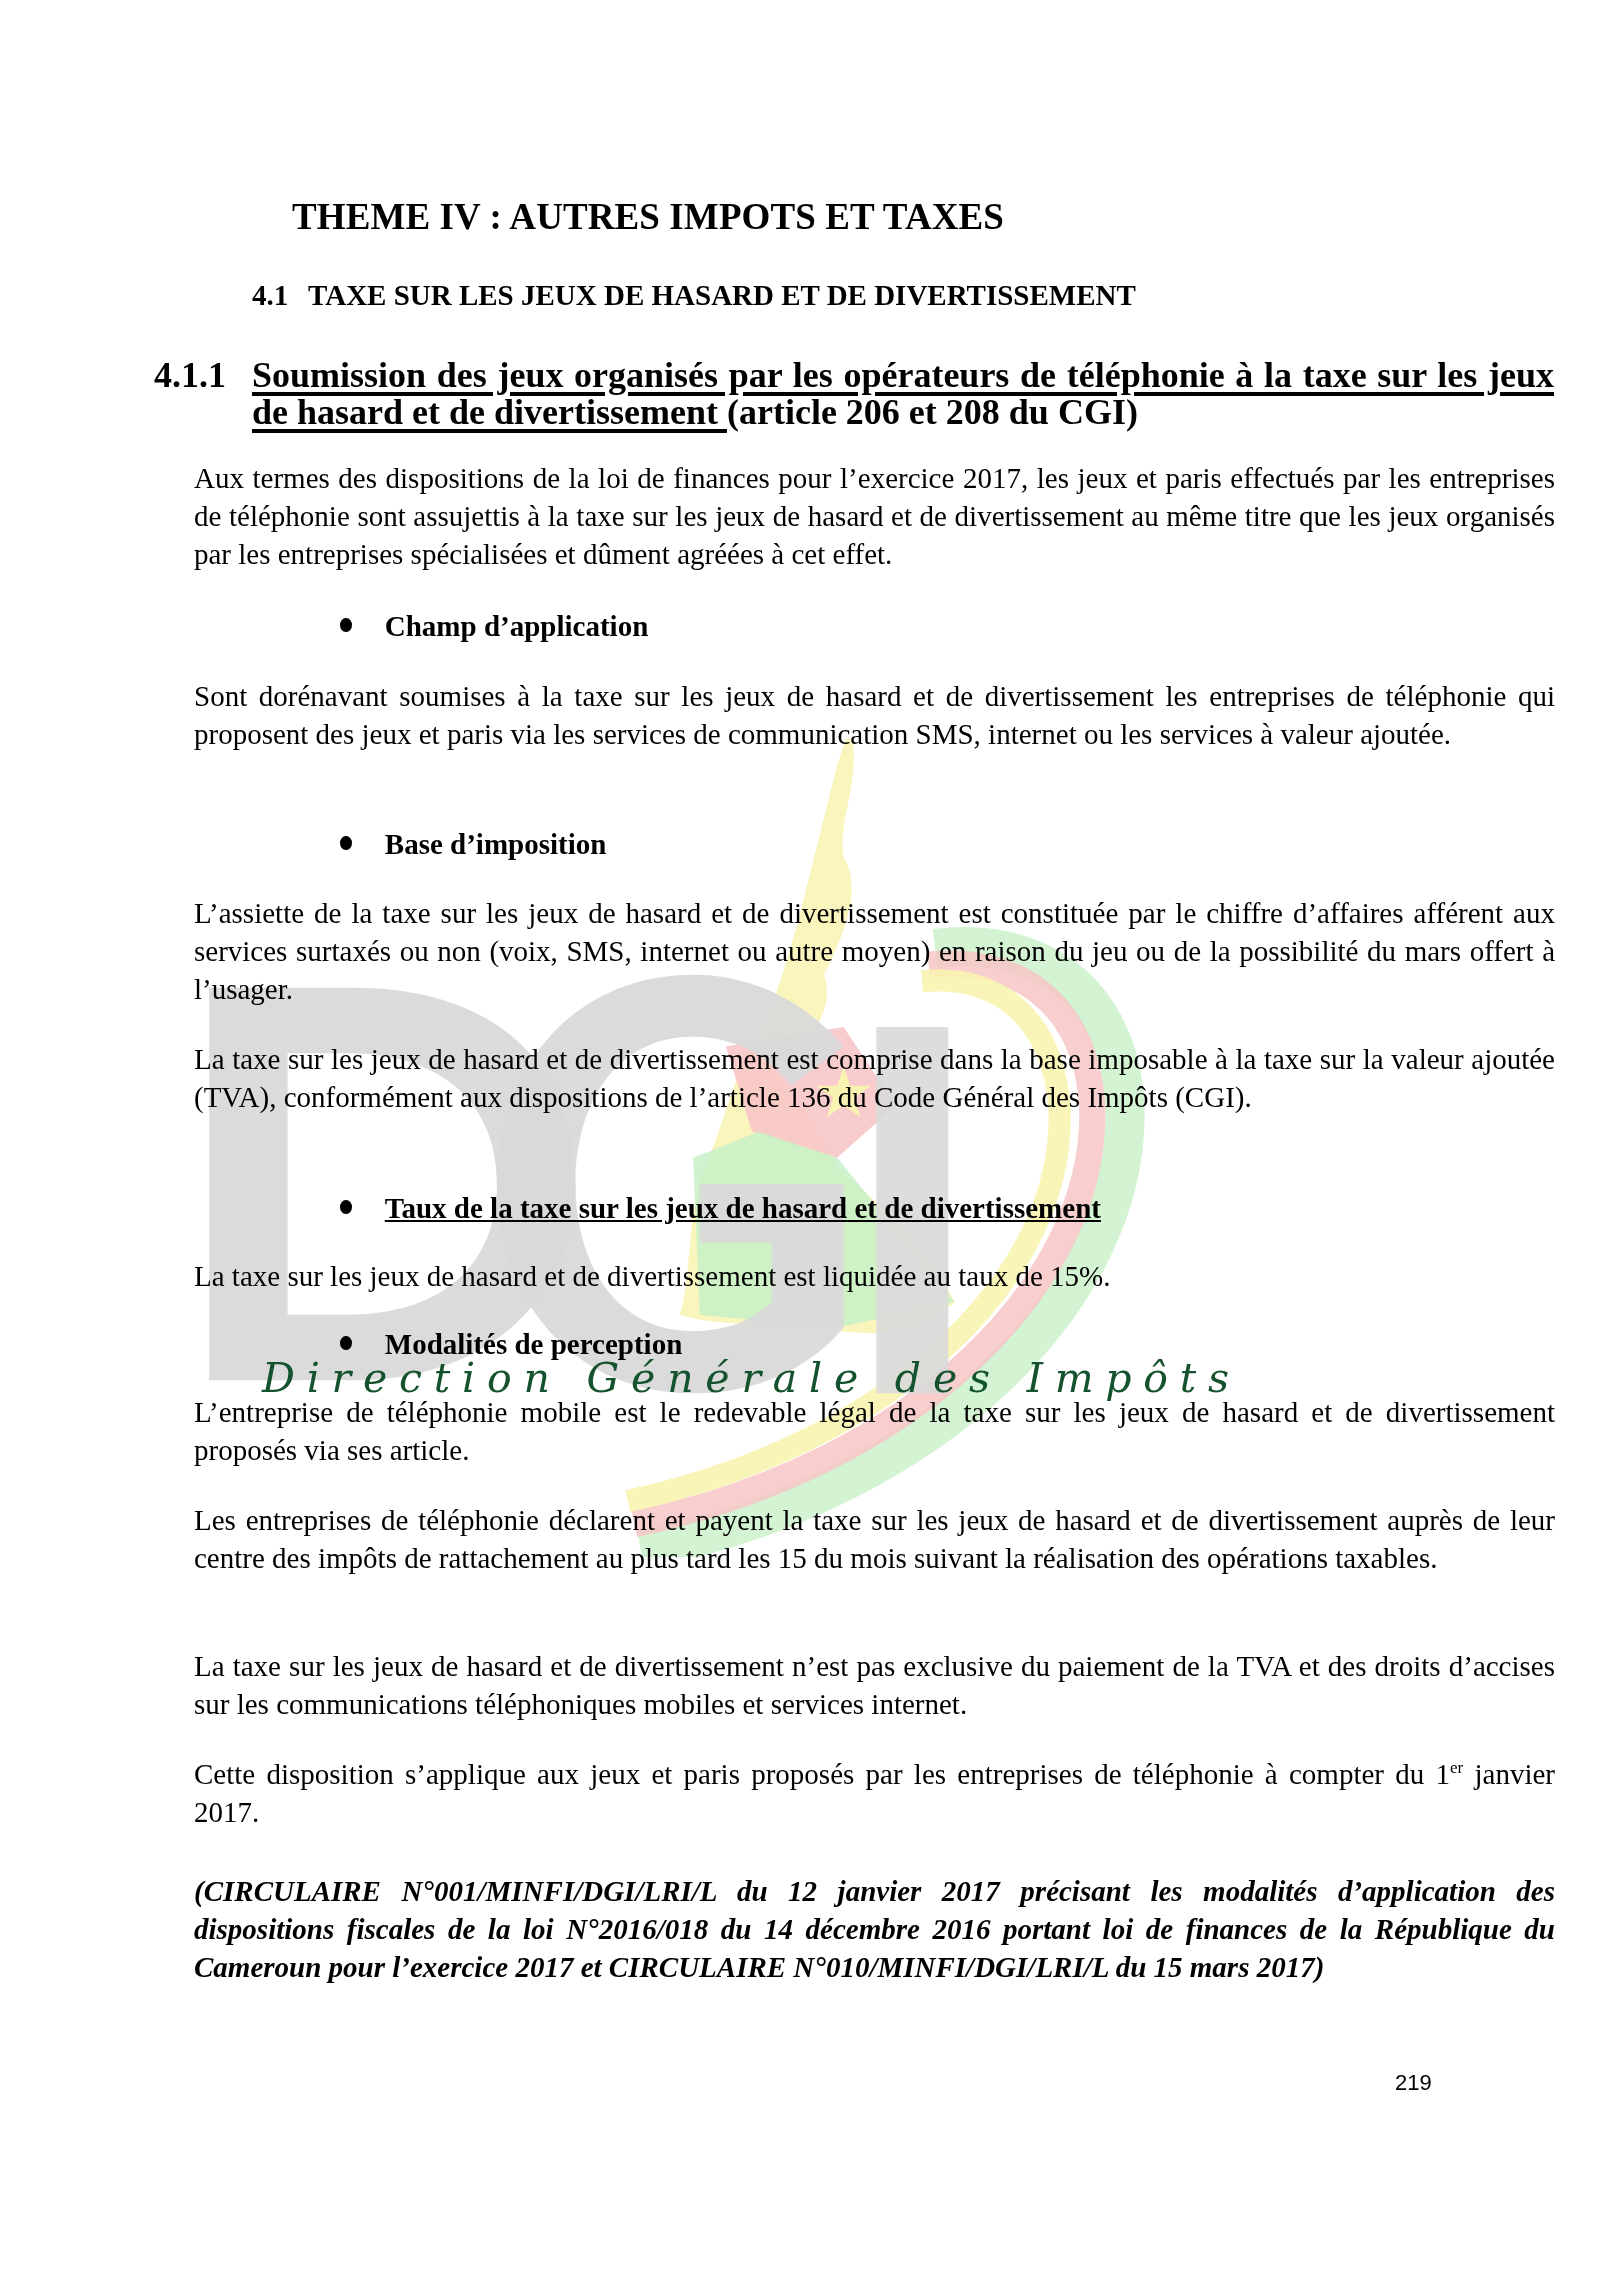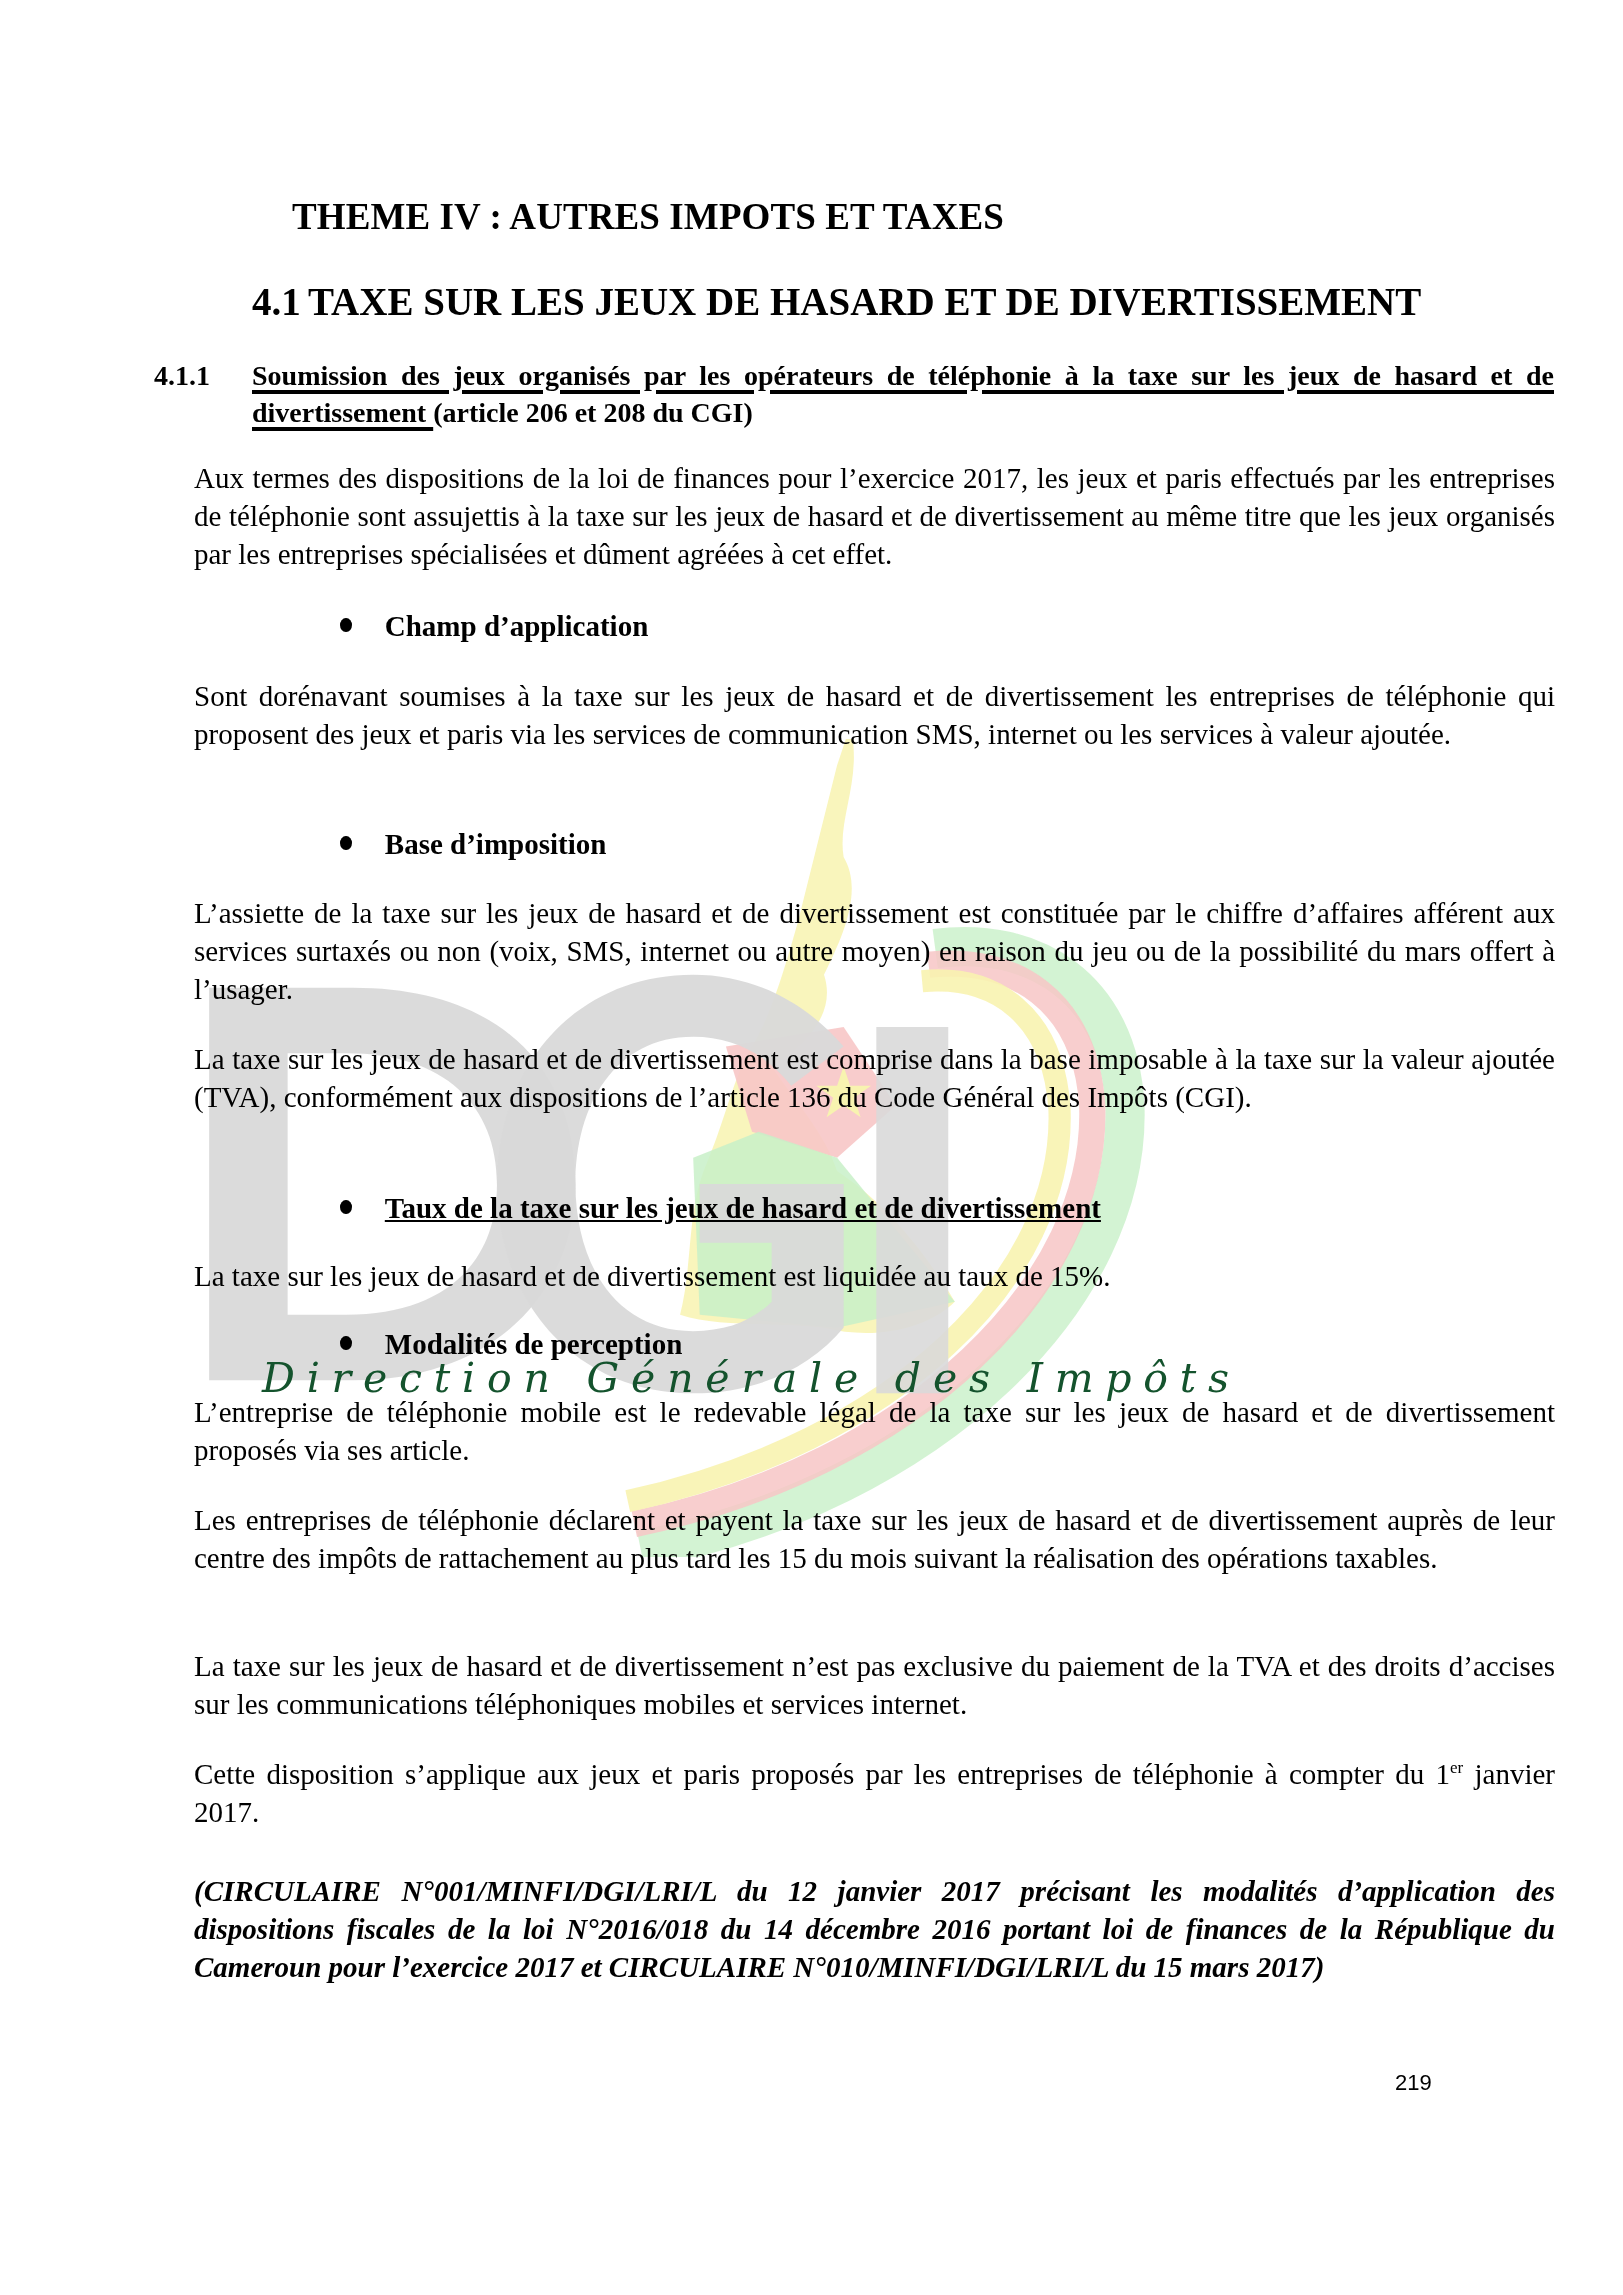--- a/index.html
+++ b/index.html
@@ -6,23 +6,23 @@
   body {
     width: 1623px; height: 2295px; background: #ffffff;
     position: relative; overflow: hidden;
     font-family: "Liberation Serif", "DejaVu Serif", serif;
     color: #000;
   }
   .watermark { position: absolute; left: 183px; top: 739px; width: 1282px; height: 818px; pointer-events: none; z-index: 0; }
   .page { position: absolute; left: 0; top: 0; width: 1623px; height: 1848px; z-index: 1; }
 
   .theme-title { position: absolute; left: 292px; top: 195px; font-size: 37px; font-weight: bold; letter-spacing: 0.1px; margin: 0; }
-  .sec-title { position: absolute; left: 252px; top: 279px; font-size: 39px; font-weight: bold; margin: 0; }
+  .sec-title { position: absolute; left: 252px; top: 279px; font-size: 29px; font-weight: bold; margin: 0; }
   .sec-title .num { display: inline-block; width: 56px; }
-  .sub-title { position: absolute; left: 154px; top: 357px; width: 1400px; font-size: 28px; font-weight: bold; line-height: 37px; margin: 0; }
+  .sub-title { position: absolute; left: 154px; top: 357px; width: 1400px; font-size: 36px; font-weight: bold; line-height: 37px; margin: 0; }
   .sub-title .num { position: absolute; left: 0; top: 0; }
   .sub-title .text { display: block; margin-left: 98px; text-align: justify; text-align-last: left; }
   .sub-title .ul { text-decoration: underline; text-decoration-thickness: 3.9px; text-underline-offset: 4.6px; }
 
   .para { position: absolute; left: 194px; width: 1361px; font-size: 29px; line-height: 38px; text-align: justify; margin: 0; }
   .para.last-left { text-align-last: left; }
   .bullet { position: absolute; left: 340px; font-size: 29px; font-weight: bold; margin: 0; display: flex; align-items: baseline; }
   .bullet .dot { display: inline-block; width: 11.8px; height: 14.4px; border-radius: 50%; background: #000; margin-right: 33px; transform: translateY(-3.9px); }
   .circ { position: absolute; left: 194px; top: 1872px; width: 1361px; font-size: 29px; line-height: 38px; font-weight: bold; font-style: italic; text-align: justify; margin: 0; }
   sup { font-size: 17px; line-height: 0; vertical-align: super; }

